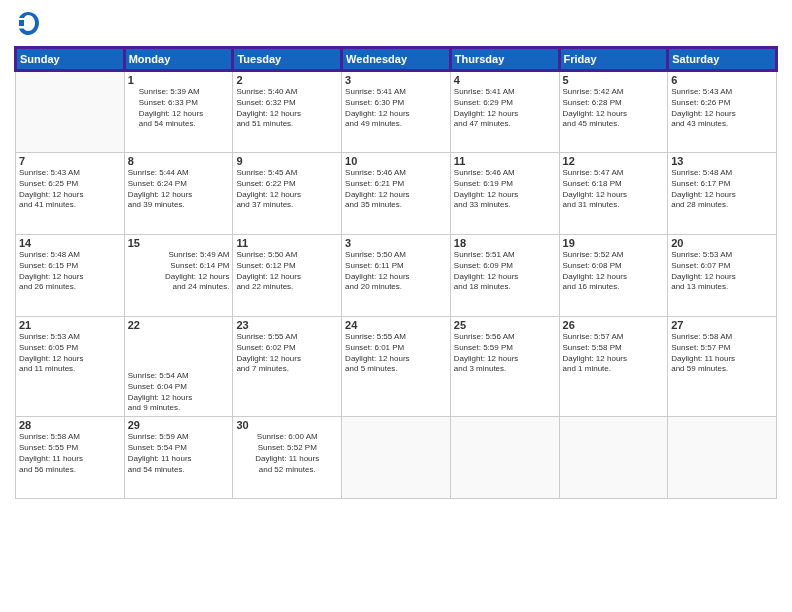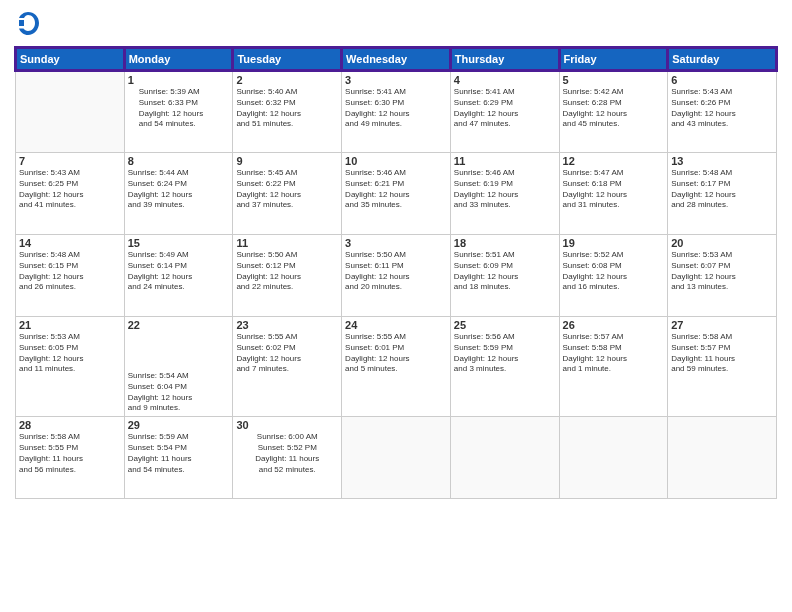--- a/index.html
+++ b/index.html
@@ -220,21 +220,21 @@
         <tr>
           <td>
             <span class="day-num">14</span>
             <div class="day-info" style="white-space: pre-line;">Sunrise: 5:48 AM
 Sunset: 6:15 PM
 Daylight: 12 hours
 and 26 minutes.</div>
           </td>
           <td>
             <span class="day-num">15</span>
-            <div class="day-info" style="white-space: pre-line;">Sunrise: 5:49 AM
+            <div class="day-info" style="white-space: pre-line; text-align: right;">Sunrise: 5:49 AM
 Sunset: 6:14 PM
 Daylight: 12 hours
 and 24 minutes.</div>
           </td>
           <td>
             <span class="day-num">11</span>
             <div class="day-info" style="white-space: pre-line;">Sunrise: 5:50 AM
 Sunset: 6:12 PM
 Daylight: 12 hours
 and 22 minutes.</div>

